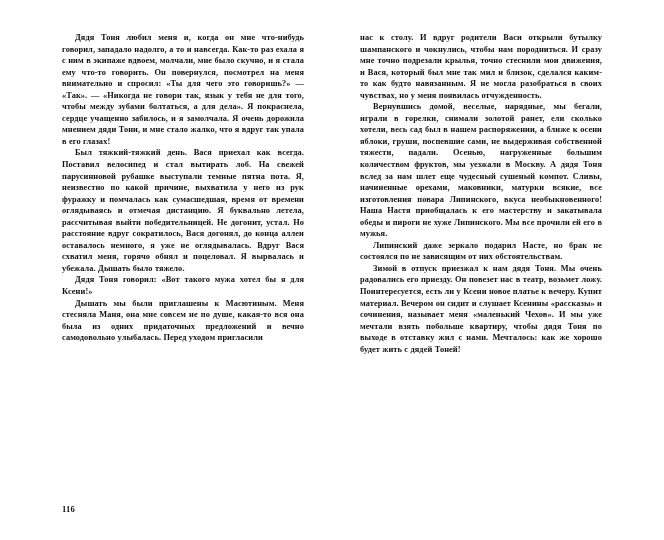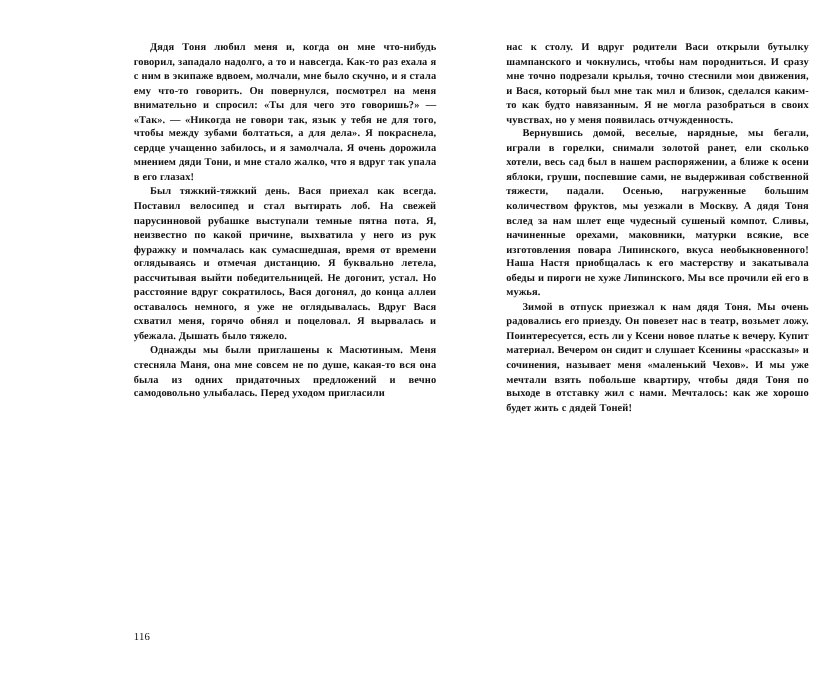--- a/index.html
+++ b/index.html
@@ -19,21 +19,20 @@
     width: 664px;
     height: 540px;
     background: #ffffff;
     box-sizing: border-box;
   }
   .page {
     position: absolute;
     top: 0;
     height: 540px;
     box-sizing: border-box;
-    margin-left: 45px;
   }
   .page-left {
     left: 0;
     width: 332px;
     padding: 32px 28px 0 62px;
   }
   .page-right {
     left: 332px;
     width: 332px;
     padding: 32px 62px 0 28px;
@@ -54,44 +53,46 @@
     font-weight: 600;
     color: #111111;
   }
   .textblock p.cont {
     text-indent: 0;
   }
   .folio {
     position: absolute;
     bottom: 26px;
     font-size: 8.6px;
-    font-weight: 400;
+    font-weight: 700;
     letter-spacing: 0.02em;
     color: #111111;
   }
   .folio-left {
     left: 62px;
   }
 </style>
 </head>
 <body>
 
 <div class="spread">
 
   <div class="page page-left">
     <div class="textblock">
       <p>Дядя Тоня любил меня и, когда он мне что-нибудь говорил, западало надолго, а то и навсегда. Как-то раз ехала я с ним в экипаже вдвоем, молчали, мне было скучно, и я стала ему что-то говорить. Он повернулся, посмотрел на меня внимательно и спросил: «Ты для чего это говоришь?» — «Так». — «Никогда не говори так, язык у тебя не для того, чтобы между зубами болтаться, а для дела». Я покраснела, сердце учащенно забилось, и я замолчала. Я очень дорожила мнением дяди Тони, и мне стало жалко, что я вдруг так упала в его глазах!</p>
       <p>Был тяжкий-тяжкий день. Вася приехал как всегда. Поставил велосипед и стал вытирать лоб. На свежей парусинновой рубашке выступали темные пятна пота. Я, неизвестно по какой причине, выхватила у него из рук фуражку и помчалась как сумасшедшая, время от времени оглядываясь и отмечая дистанцию. Я буквально летела, рассчитывая выйти победительницей. Не догонит, устал. Но расстояние вдруг сократилось, Вася догонял, до конца аллеи оставалось немного, я уже не оглядывалась. Вдруг Вася схватил меня, горячо обнял и поцеловал. Я вырвалась и убежала. Дышать было тяжело.</p>
-      <p>Однажды мы были приглашены к Масютиным. Меня стесняла Маня, она мне совсем не по душе, какая-то вся она была из одних придаточных предложений и вечно самодовольно улыбалась. Перед уходом пригласили</p>
+      <p>Дядя Тоня говорил: «Вот такого мужа хотел бы я для Ксени!»</p>
+      <p>Дышать мы были приглашены к Масютиным. Меня стесняла Маня, она мне совсем не по душе, какая-то вся она была из одних придаточных предложений и вечно самодовольно улыбалась. Перед уходом пригласили</p>
     </div>
     <div class="folio folio-left">116</div>
   </div>
 
   <div class="page page-right">
     <div class="textblock">
       <p class="cont">нас к столу. И вдруг родители Васи открыли бутылку шампанского и чокнулись, чтобы нам породниться. И сразу мне точно подрезали крылья, точно стеснили мои движения, и Вася, который был мне так мил и близок, сделался каким-то как будто навязанным. Я не могла разобраться в своих чувствах, но у меня появилась отчужденность.</p>
       <p>Вернувшись домой, веселые, нарядные, мы бегали, играли в горелки, снимали золотой ранет, ели сколько хотели, весь сад был в нашем распоряжении, а ближе к осени яблоки, груши, поспевшие сами, не выдерживая собственной тяжести, падали. Осенью, нагруженные большим количеством фруктов, мы уезжали в Москву. А дядя Тоня вслед за нам шлет еще чудесный сушеный компот. Сливы, начиненные орехами, маковники, матурки всякие, все изготовления повара Липинского, вкуса необыкновенного! Наша Настя приобщалась к его мастерству и закатывала обеды и пироги не хуже Липинского. Мы все прочили ей его в мужья.</p>
+      <p>Липинский даже зеркало подарил Насте, но брак не состоялся по не зависящим от них обстоятельствам.</p>
       <p>Зимой в отпуск приезжал к нам дядя Тоня. Мы очень радовались его приезду. Он повезет нас в театр, возьмет ложу. Поинтересуется, есть ли у Ксени новое платье к вечеру. Купит материал. Вечером он сидит и слушает Ксенины «рассказы» и сочинения, называет меня «маленький Чехов». И мы уже мечтали взять побольше квартиру, чтобы дядя Тоня по выходе в отставку жил с нами. Мечталось: как же хорошо будет жить с дядей Тоней!</p>
     </div>
 
   </div>
 
 </div>
 
 </body></html>

